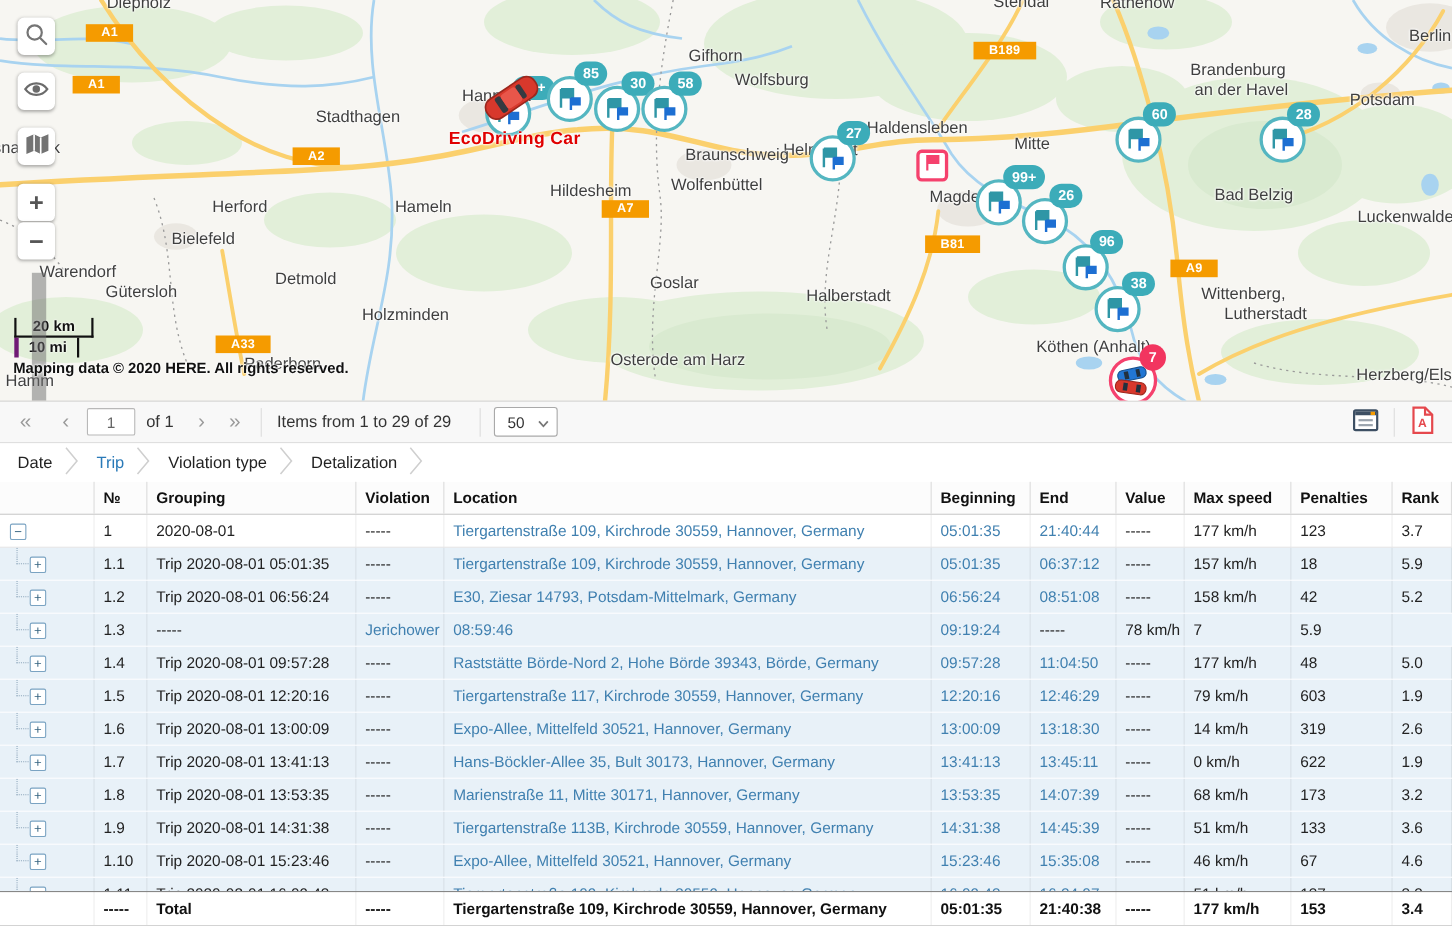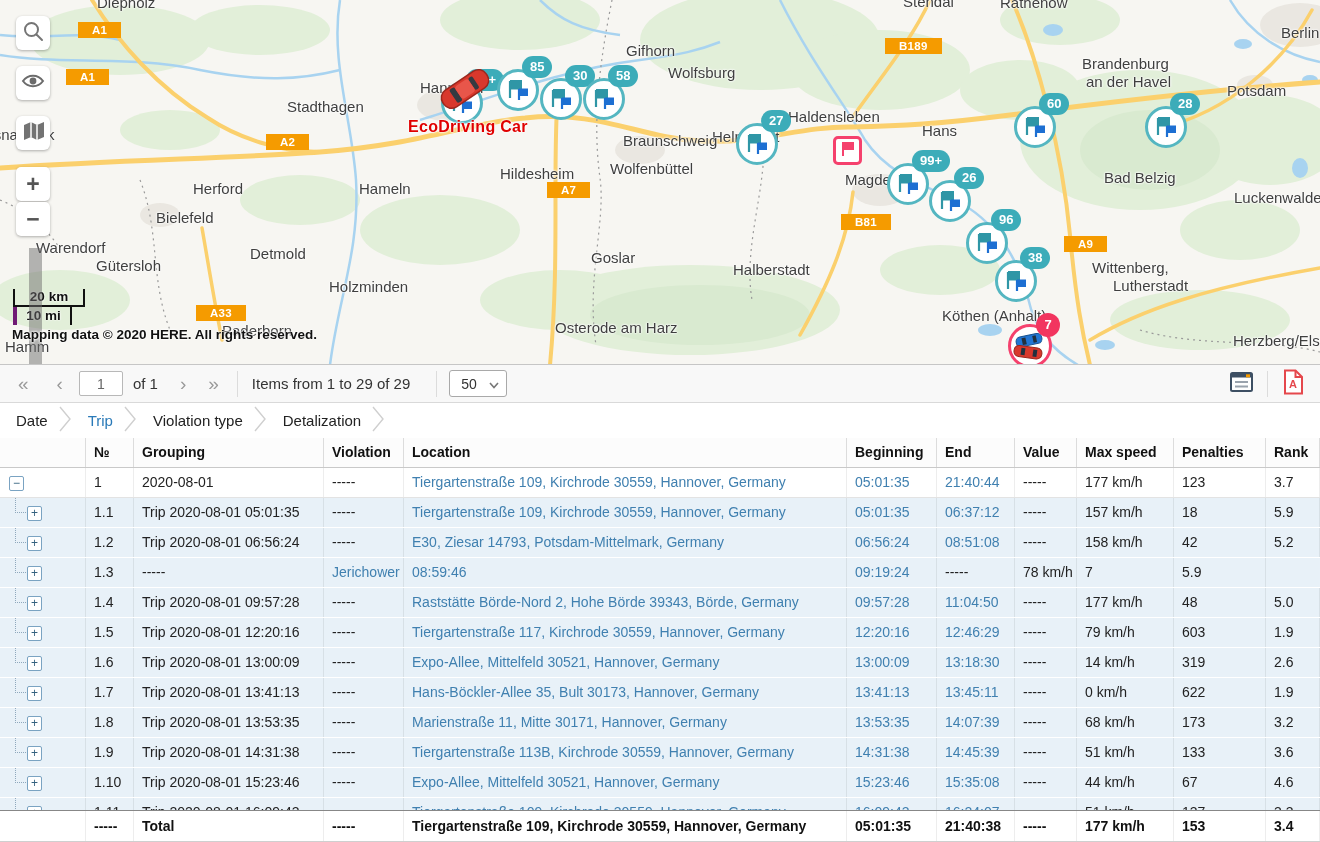--- a/index.html
+++ b/index.html
@@ -166,21 +166,21 @@
         <span class="map-label" style="left: 903px; top: -7px;">Stendal</span>
         <span class="map-label" style="left: 1000px; top: -6px;">Rathenow</span>
         <span class="map-label" style="left: 1281px; top: 24px;">Berlin</span>
         <span class="map-label" style="left: 626px; top: 42px;">Gifhorn</span>
         <span class="map-label" style="left: 668px; top: 64px;">Wolfsburg</span>
         <span class="map-label" style="left: 1082px; top: 55px;">Brandenburg</span>
         <span class="map-label" style="left: 1086px; top: 73px;">an der Havel</span>
         <span class="map-label" style="left: 1227px; top: 82px;">Potsdam</span>
         <span class="map-label" style="left: 287px; top: 98px;">Stadthagen</span>
         <span class="map-label" style="left: 788px; top: 108px;">Haldensleben</span>
-        <span class="map-label" style="left: 922px; top: 122px;">Hans</span>
+        <span class="map-label" style="left: 922px; top: 122px;">Mitte</span>
         <span class="map-label" style="left: 712px; top: 128px;">Helmstedt</span>
         <span class="map-label" style="left: 420px; top: 79px;">Hannover</span>
         <span class="map-label" style="left: 623px; top: 132px;">Braunschweig</span>
         <span class="map-label" style="left: 610px; top: 160px;">Wolfenbüttel</span>
         <span class="map-label" style="left: 500px; top: 165px;">Hildesheim</span>
         <span class="map-label" style="left: 193px; top: 180px;">Herford</span>
         <span class="map-label" style="left: 359px; top: 180px;">Hameln</span>
         <span class="map-label" style="left: 1104px; top: 169px;">Bad Belzig</span>
         <span class="map-label" style="left: 845px; top: 171px;">Magdeburg</span>
         <span class="map-label" style="left: 1234px; top: 189px;">Luckenwalde</span>
@@ -602,21 +602,21 @@
       </div>
       <div class="grid-row row child">
         <div class="cell c-expand"><span class="toggle">+</span></div>
         <div class="cell">1.10</div>
         <div class="cell">Trip 2020-08-01 15:23:46</div>
         <div class="cell">-----</div>
         <div class="cell blue">Expo-Allee, Mittelfeld 30521, Hannover, Germany</div>
         <div class="cell blue">15:23:46</div>
         <div class="cell blue">15:35:08</div>
         <div class="cell">-----</div>
-        <div class="cell">44 km/h</div>
+        <div class="cell">46 km/h</div>
         <div class="cell">67</div>
         <div class="cell">4.6</div>
       </div>
       <div class="grid-row row partial">
         <div class="cell c-expand"><span class="toggle">+</span></div>
         <div class="cell">1.11</div>
         <div class="cell">Trip 2020-08-01 16:09:43</div>
         <div class="cell">-----</div>
         <div class="cell blue">Tiergartenstraße 109, Kirchrode 30559, Hannover, Germany</div>
         <div class="cell blue">16:09:43</div>

